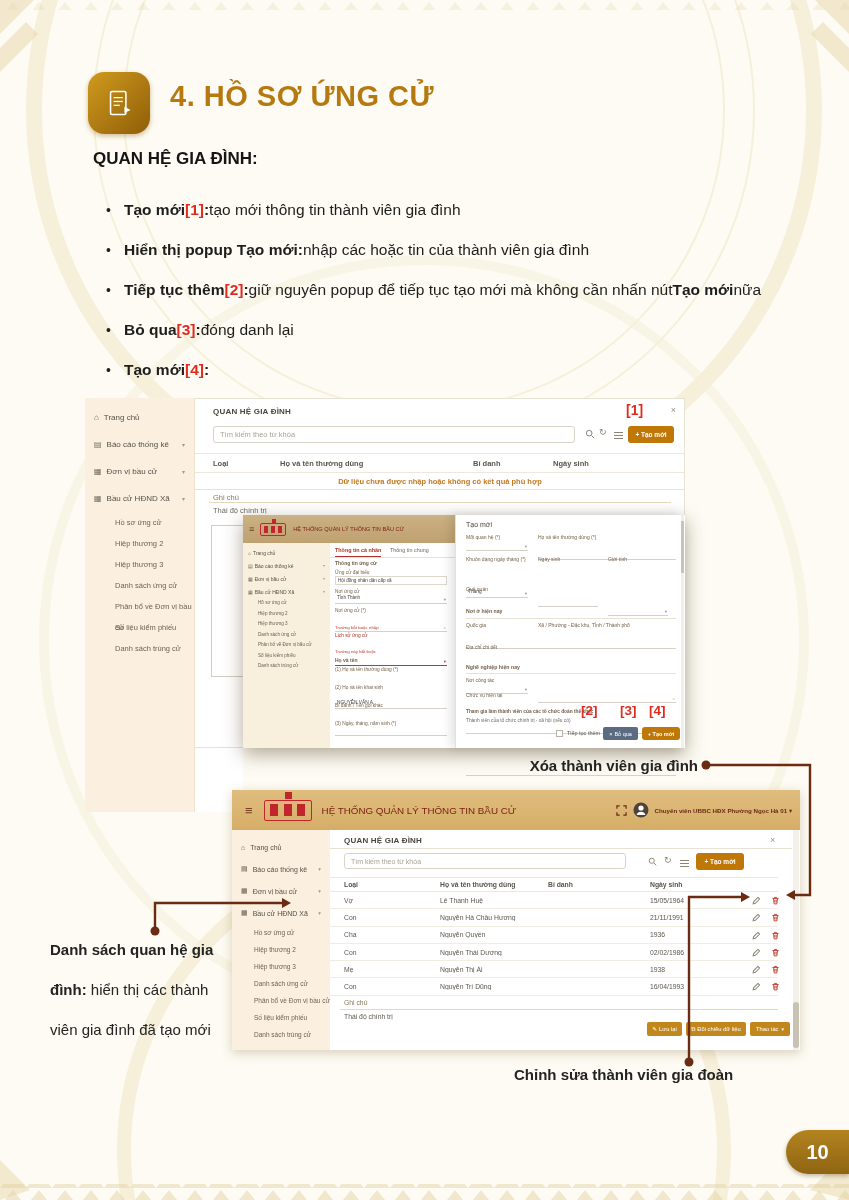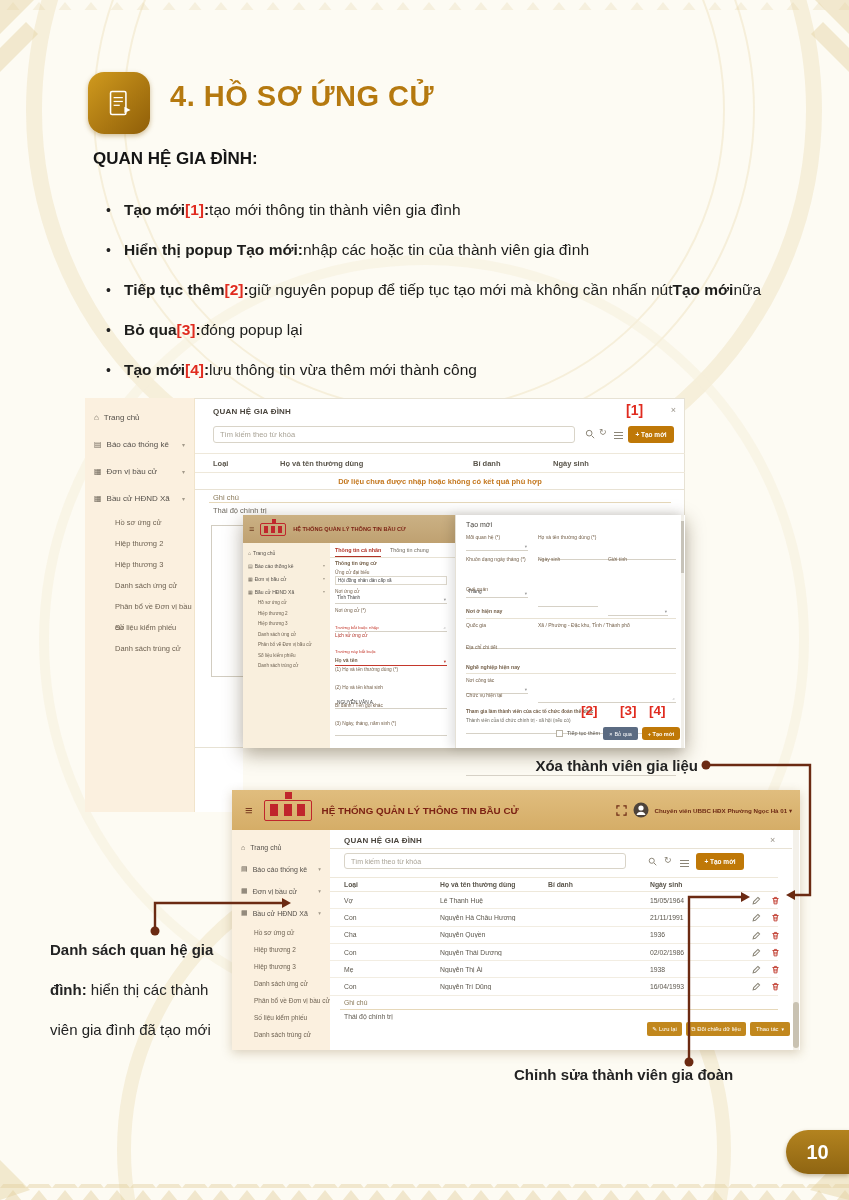--- a/index.html
+++ b/index.html
@@ -51,21 +51,21 @@
   .cell{overflow:hidden;white-space:nowrap}
 
   
   .plabel{color:#74604a;line-height:1.15}
   .ul{border-bottom:1px solid #d6d1c6;height:9px;position:relative}
   .ul .cv{position:absolute;right:1px;bottom:1px;font-size:4.5px;color:#999}
   .tval{color:#3c3a36}
 
   
   .appbar{background:linear-gradient(180deg,#e0bd7e,#d5ad67);display:flex;align-items:center}
-  .app-title{font-weight:bold;color:#7c2214}
+  .app-title{font-weight:normal;color:#7c2214}
   .logo-box{border:1.5px solid #c0262c;border-radius:2px;position:relative;display:flex;align-items:center;justify-content:space-evenly}
   .logo-box i{display:block;background:#c0262c}
   .logo-tab{position:absolute;background:#c0262c}
 
   .annot{font-weight:600;color:#232323;font-size:15px}
   .page-badge{left:786px;top:1130px;width:63px;height:44px;border-radius:22px 0 0 22px;
               background:linear-gradient(180deg,#b3831f,#8f6512);color:#fff;font-size:20px;font-weight:bold;
               display:flex;align-items:center;justify-content:center;box-shadow:0 2px 4px rgba(90,60,10,.35)}
 </style>
 </head>
@@ -140,31 +140,30 @@
         <span>giữ nguyên popup để tiếp tục tạo mới mà không cần nhấn nút </span>
         <span class="b">Tạo mới</span>
         <span> nữa</span>
       </div>
 
       <div class="bullet">
         <span class="dot">•</span>
         <span class="b">Bỏ qua </span>
         <span class="red">[3]</span>
         <span class="b">: </span>
-        <span>đóng popup lại</span>
+        <span>đóng danh lại</span>
         <span class="b"></span>
         <span></span>
       </div>
 
       <div class="bullet">
         <span class="dot">•</span>
         <span class="b">Tạo mới </span>
         <span class="red">[4]</span>
         <span class="b">: </span>
-        <span>lưu thông tin vừa thêm mới thành công</span>
         <span class="b"></span>
         <span></span>
       </div>
     </div>
 
   <div id="s1-sidebar" class="abs sb" style="left:85px;top:398px;width:110px;height:414px;border-right:1px solid #f1e4cb">
     <div>
 
         <div class="sb-main-item">
           <span class="mi-icon">⌂</span>
@@ -383,21 +382,21 @@
       <div class="abs" style="right:1px;top:0;width:3px;height:233px;background:#f1efe9">
         <div style="width:3px;height:52px;background:#c7c3b9;margin-top:6px"></div>
         </div>
     </div>
   </div>
 
   <div class="abs red" style="left:581px;top:703px;font-size:13.5px">[2]</div>
   <div class="abs red" style="left:620px;top:703px;font-size:13.5px">[3]</div>
   <div class="abs red" style="left:649px;top:703px;font-size:13.5px">[4]</div>
 
-  <div class="abs annot" style="left:490px;top:757px;width:208px;text-align:right">Xóa thành viên gia liệu</div>
+  <div class="abs annot" style="left:490px;top:757px;width:208px;text-align:right">Xóa thành viên gia đình</div>
 
   <div class="abs" style="left:232px;top:790px;width:568px;height:260px;background:#fff;box-shadow:0 3px 10px rgba(110,80,25,.25)">
     <div class="appbar abs" style="left:0;top:0;width:568px;height:40px">
       <div style="font-size:13px;color:#7a3c20;margin-left:13px">≡</div>
       <div class="logo-box" style="width:48px;height:21px;margin-left:11px">
         <span class="logo-tab" style="width:7px;height:7px;top:-9px;left:20px"></span>
         <i style="width:8px;height:12px"></i>
           <i style="width:8px;height:12px"></i>
           <i style="width:8px;height:12px"></i>
       </div>

